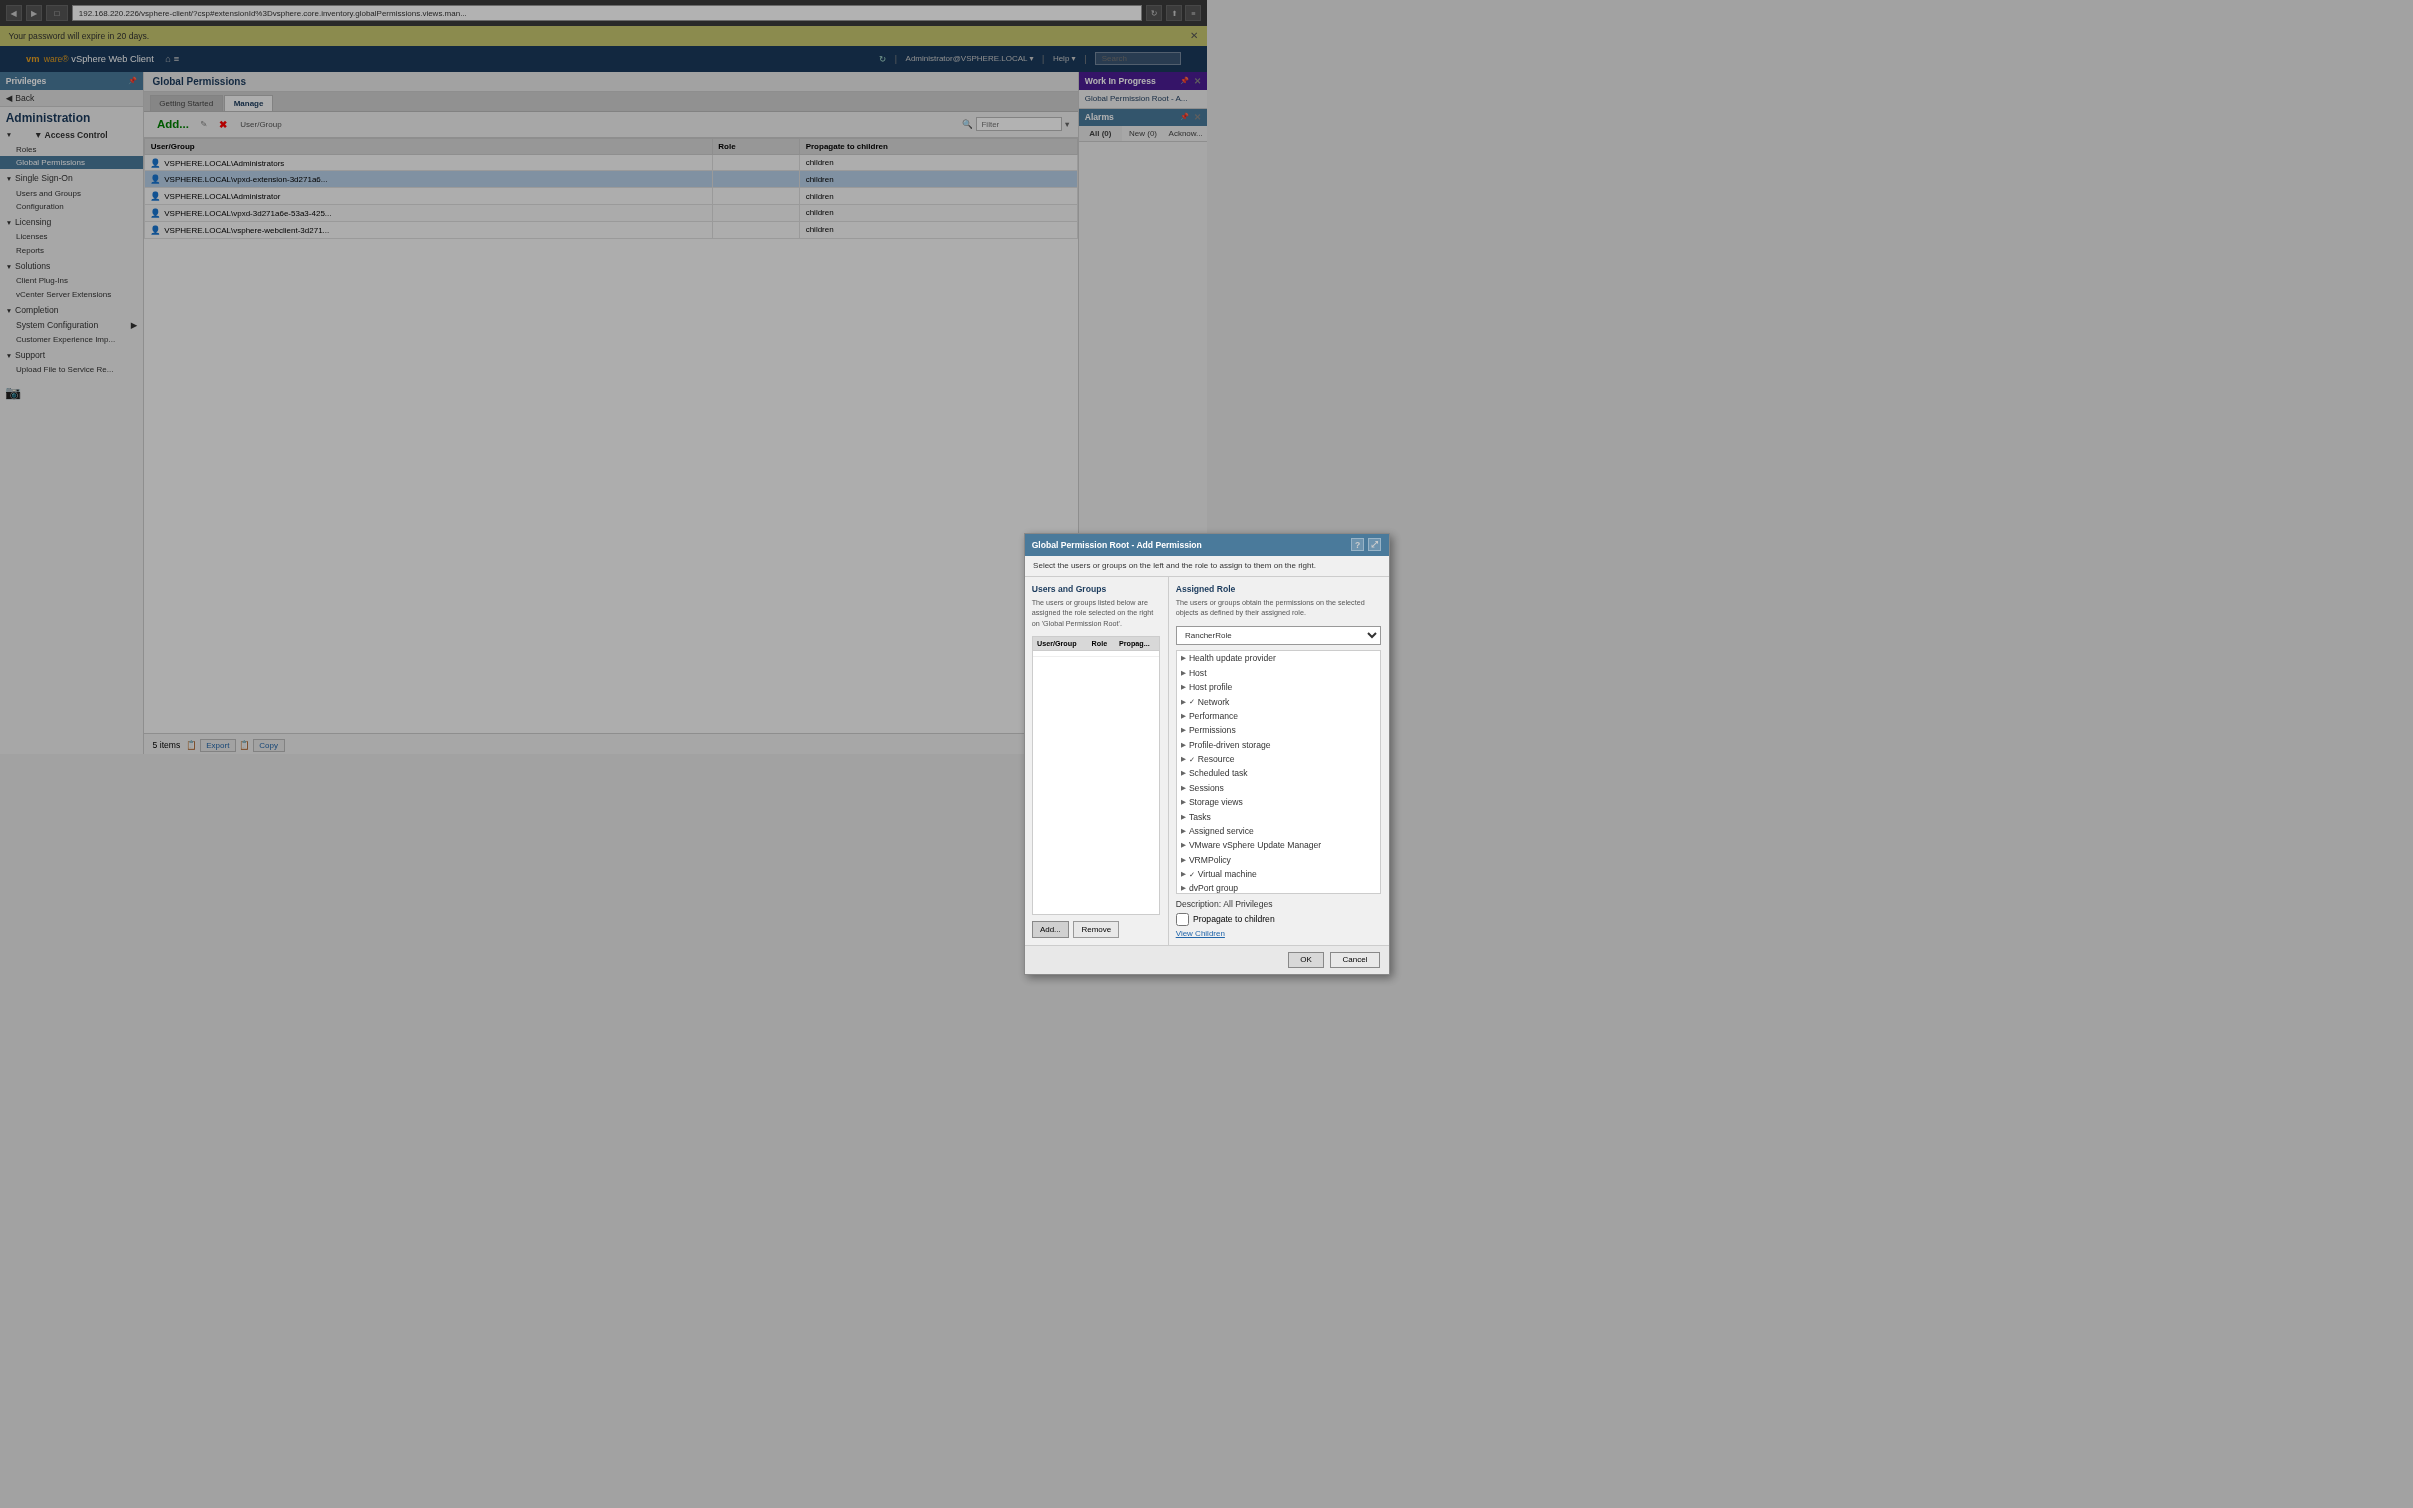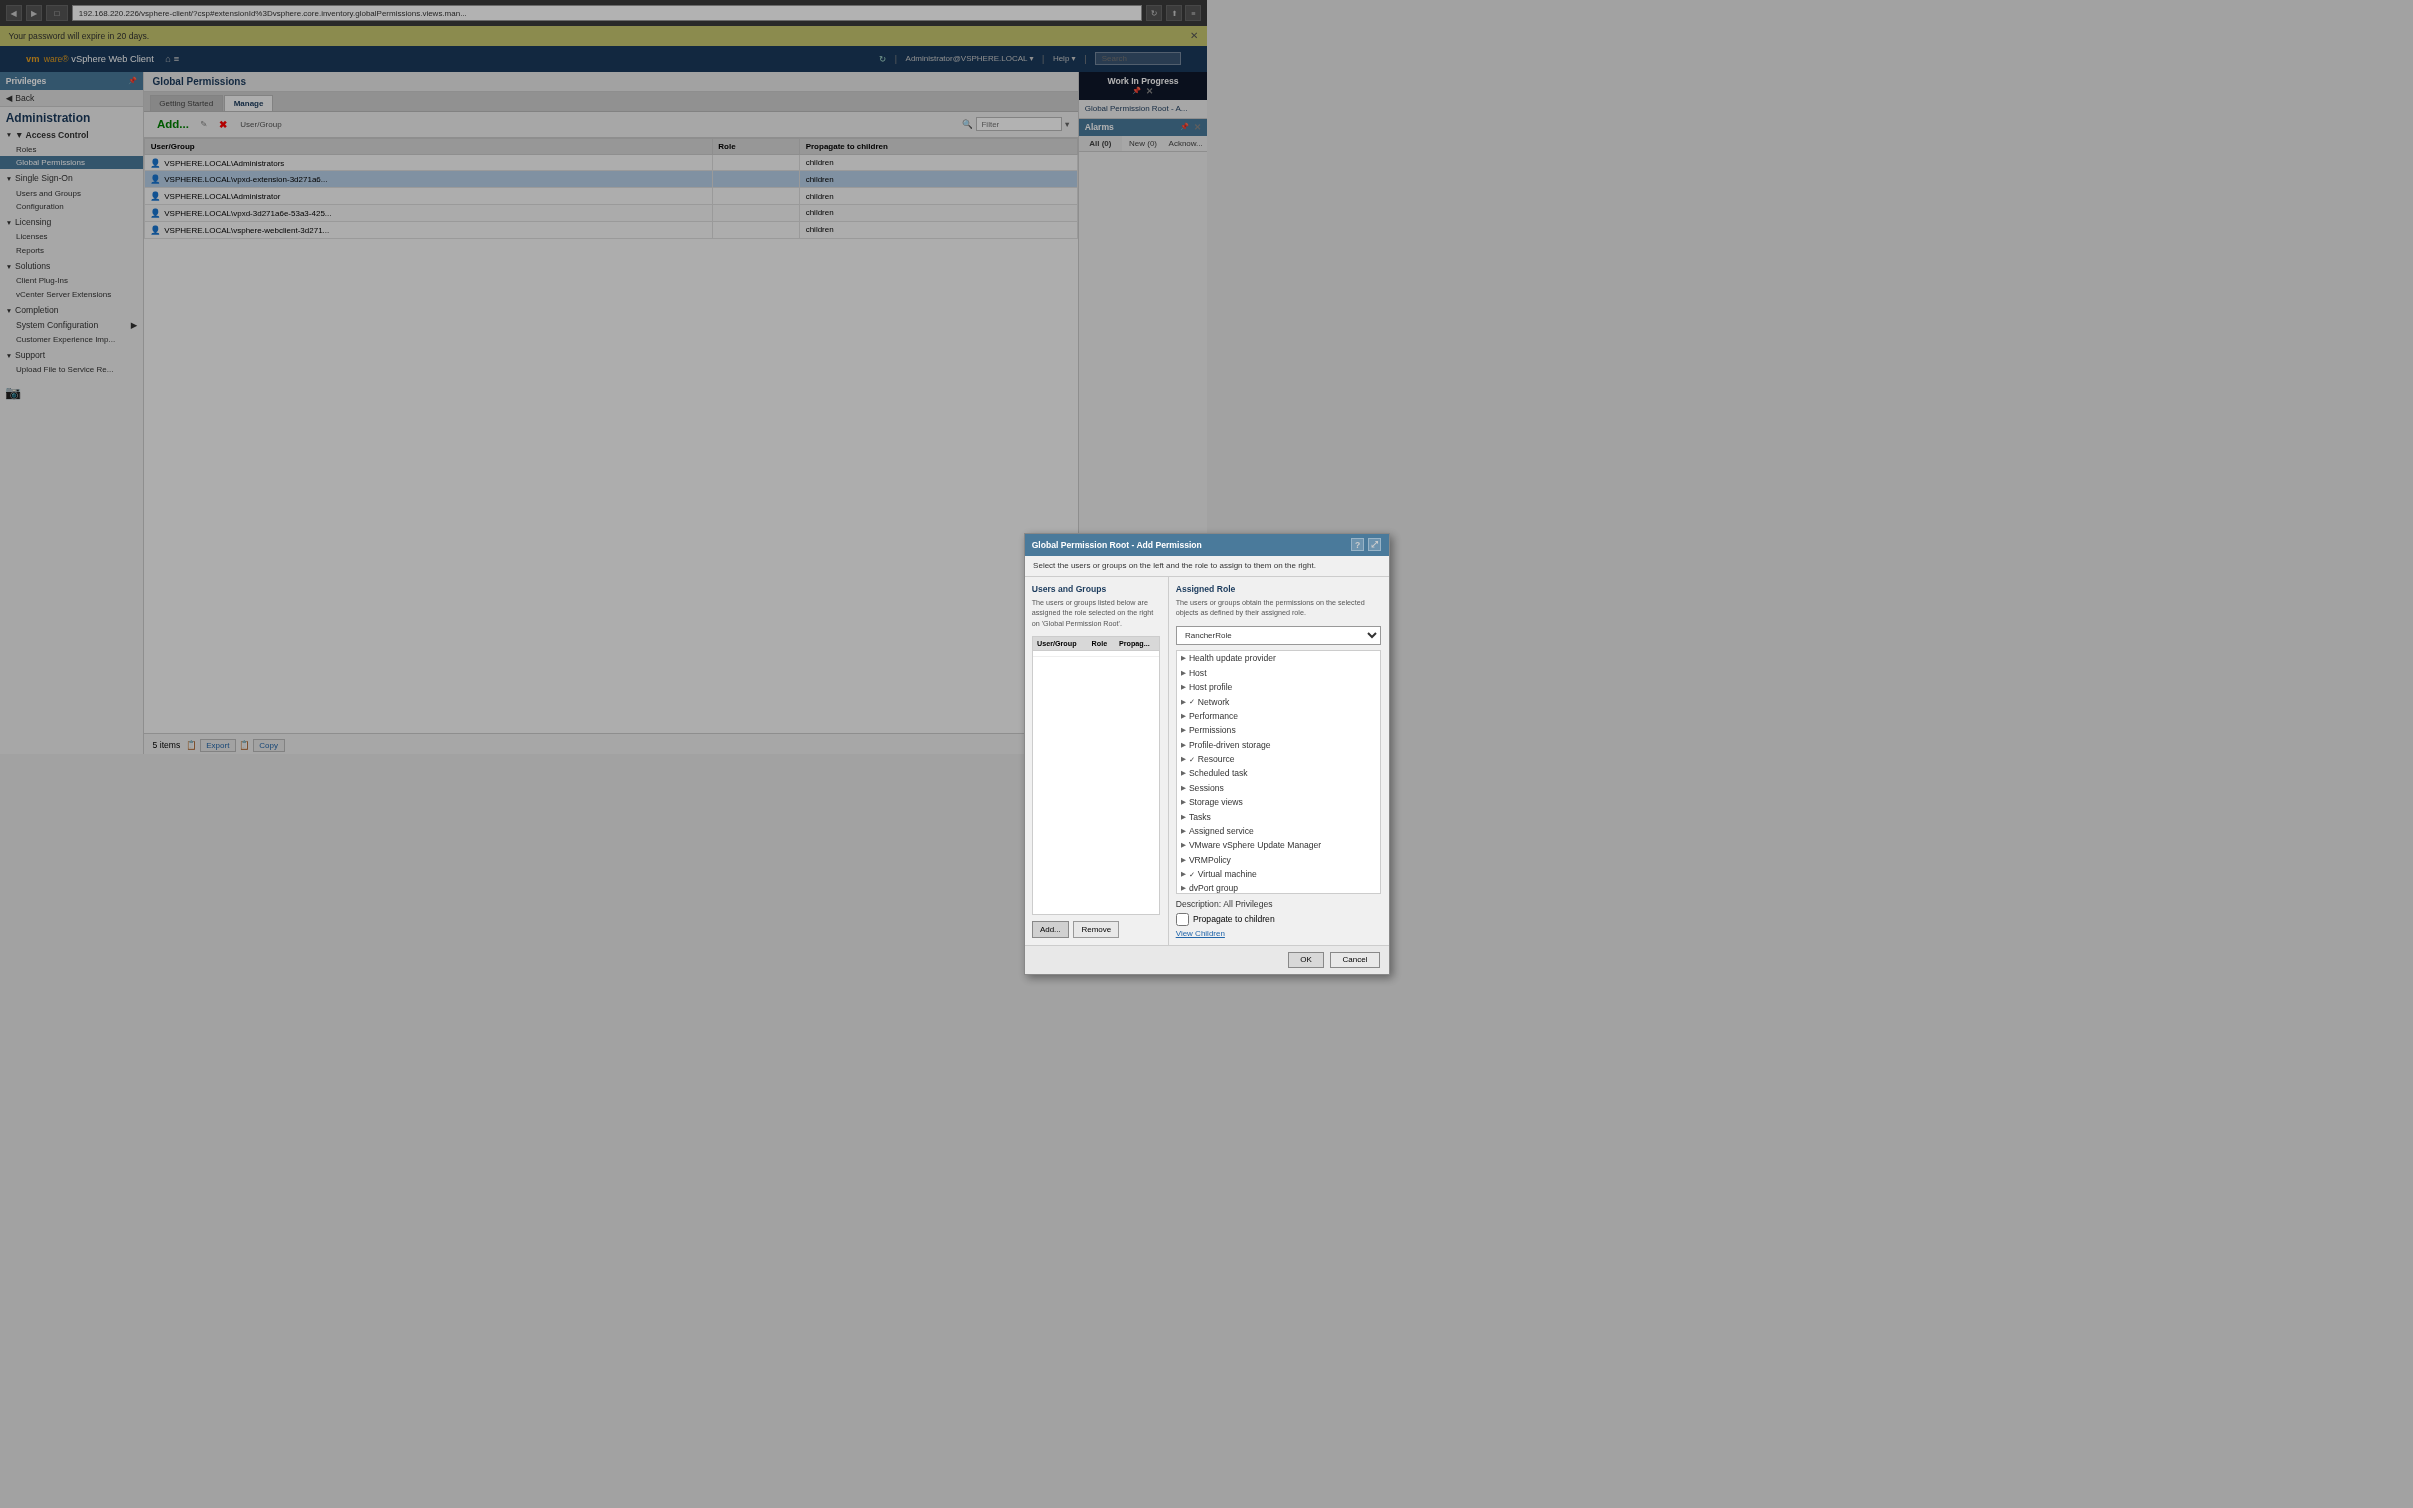--- a/index.html
+++ b/index.html
@@ -279,29 +279,28 @@
 
     
     .right-panel {
       width: 129px;
       background: #f0f0f0;
       border-left: 0.7px solid #ccc;
       display: flex;
       flex-direction: column;
     }
     .right-panel-header {
-      background: #0f172a;
+      background: #4c1d95;
       color: white;
       padding: 4.3px 5.7px;
       font-size: 8px;
       font-weight: bold;
       display: flex;
       align-items: center;
       justify-content: space-between;
-      flex-direction: column;
     }
     .work-item {
       padding: 4.3px 5.7px;
       font-size: 8px;
       color: #1a3a5c;
       cursor: pointer;
     }
 
     .alarms-section {
       border-top: 0.7px solid #ccc;
@@ -668,21 +667,21 @@
       <span class="pin-icon">📌</span>
     </div>
     <div class="nav-back-btn">
       <span>◀</span>
         <span> Back</span>
     </div>
     <div class="nav-section-label">Administration</div>
     <div class="nav-group">
       <div class="nav-group-header">
         <span class="nav-arrow">▼</span>
-        <span style="font-weight:bold;">▼ Access Control</span>
+        <span style="font-weight:bold;margin-left:19px;">▼ Access Control</span>
       </div>
       <div class="nav-item">Roles</div>
       <div class="nav-item active">Global Permissions</div>
     </div>
     <div class="nav-group">
       <div class="nav-group-header">
         <span class="nav-arrow">▼</span>
         <span>Single Sign-On</span>
       </div>
       <div class="nav-item">Users and Groups</div>

